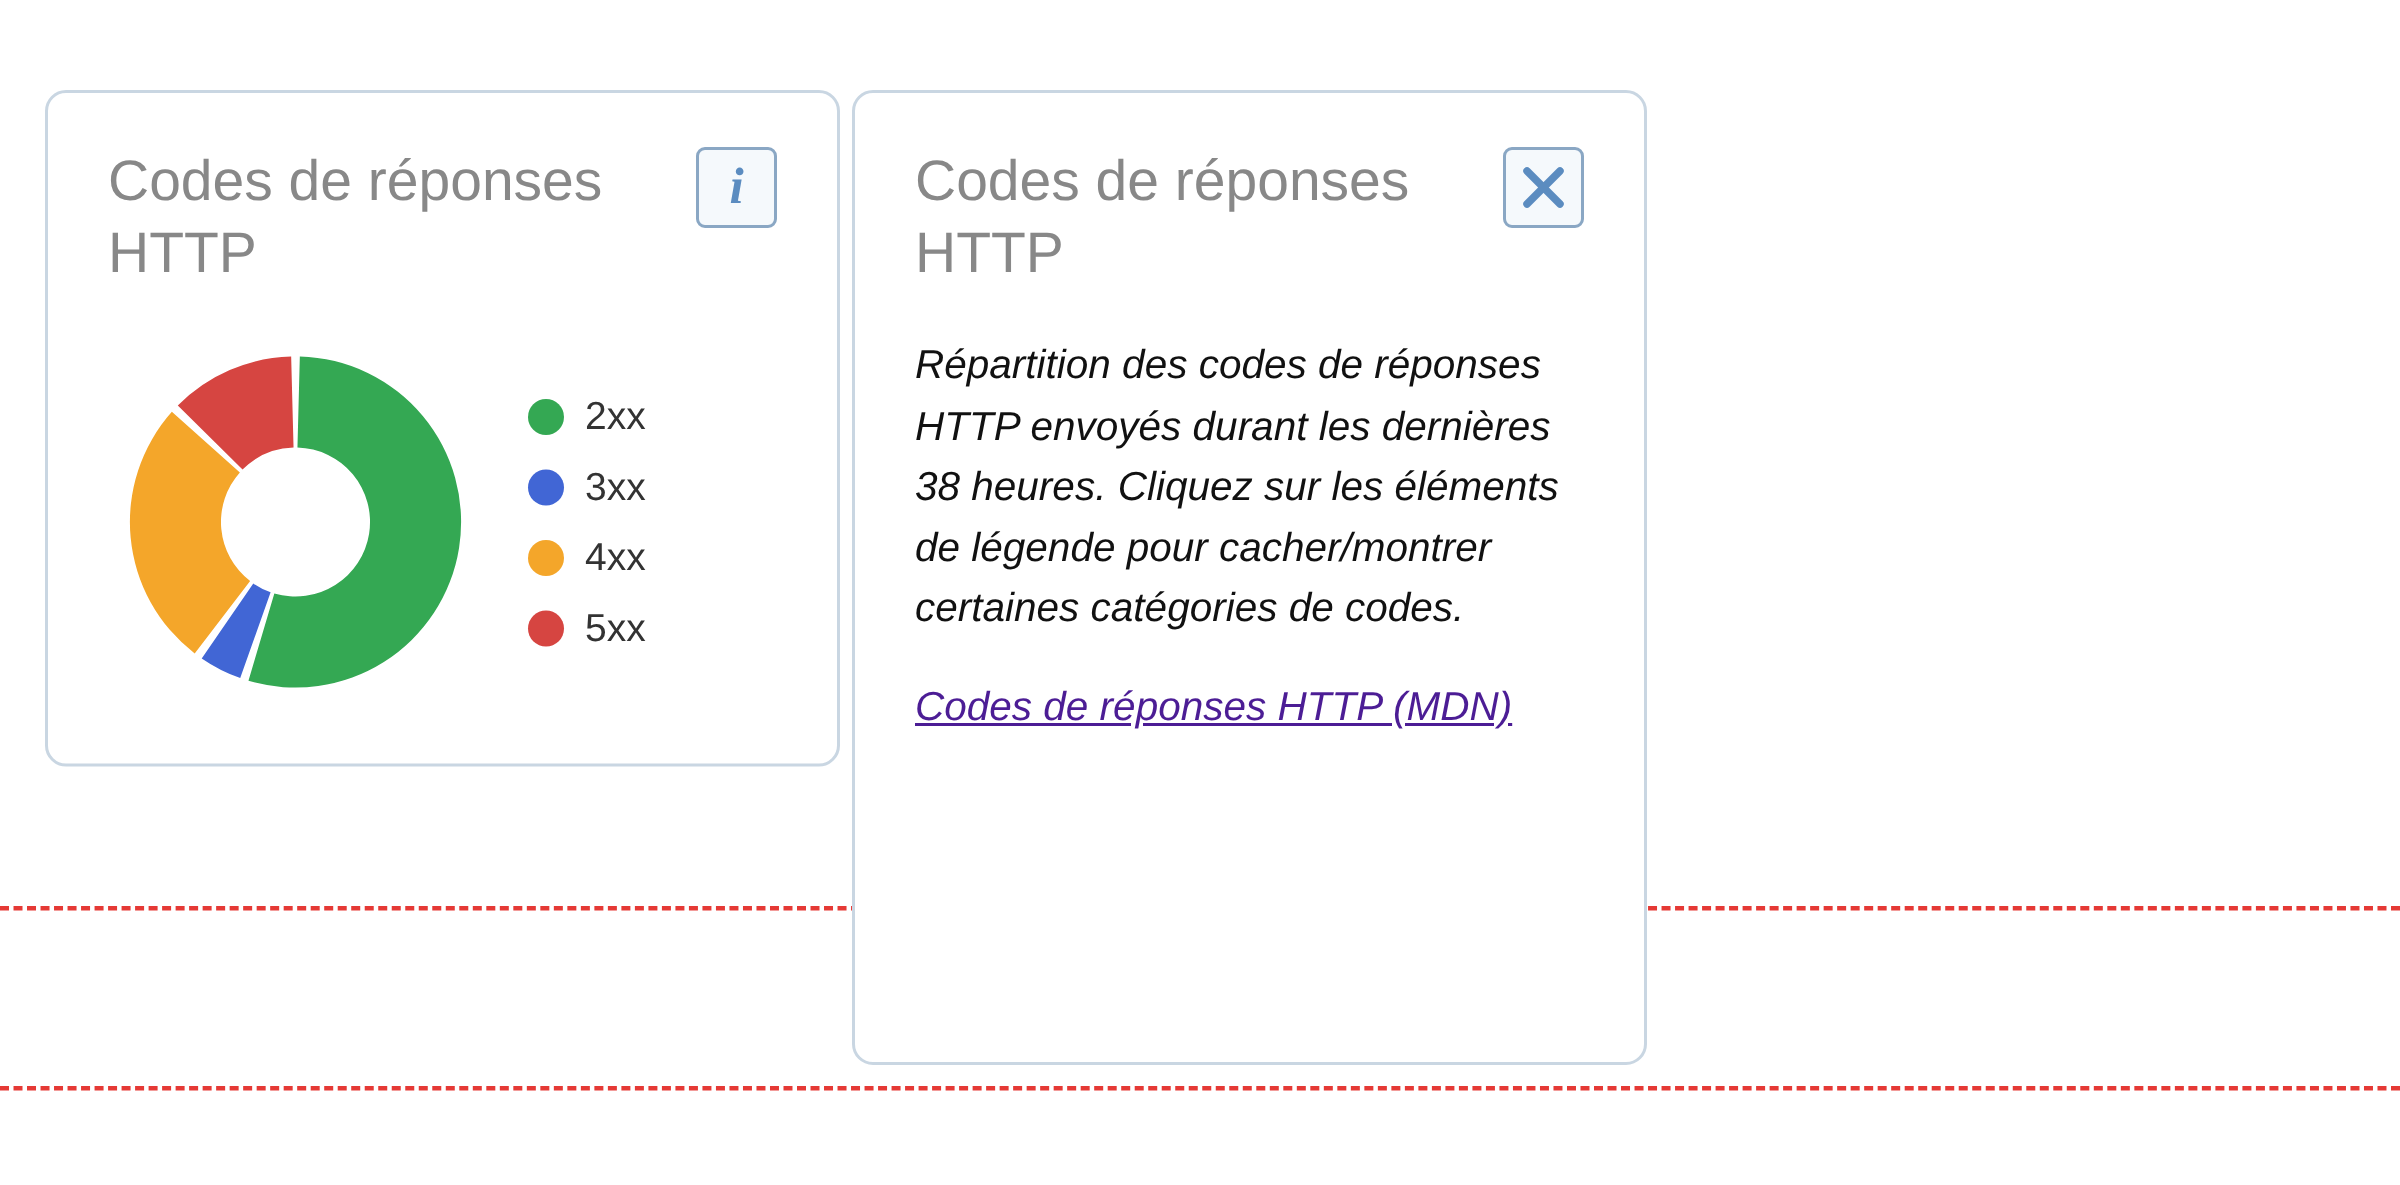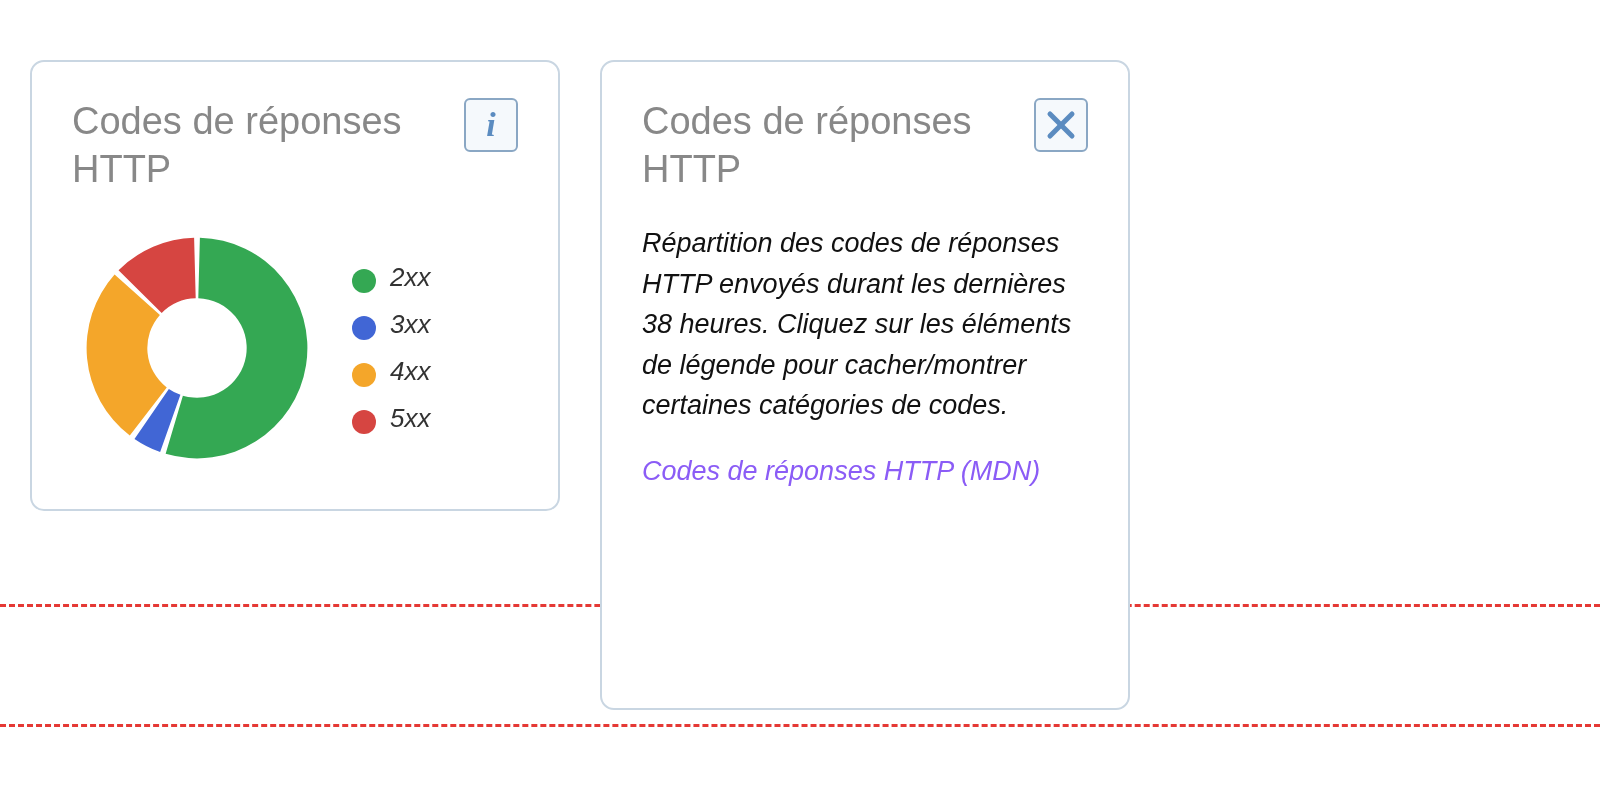--- a/index.html
+++ b/index.html
@@ -14,21 +14,21 @@
       position: absolute;
       left: 0;
       right: 0;
       border-top: 3px dashed #e53935;
       z-index: 0;
     }
     .guideline.g1 { top: 604px; }
     .guideline.g2 { top: 724px; }
     .cards {
       display: flex;
-      gap: 40px;
+      gap: 8px;
       padding: 60px 30px;
       position: relative;
       z-index: 1;
       align-items: flex-start;
     }
     .card {
       background: #fff;
       border: 2px solid #c9d6e2;
       border-radius: 14px;
       padding: 36px 40px;
@@ -82,43 +82,43 @@
     }
     .legend {
       display: flex;
       flex-direction: column;
       gap: 16px;
       font-size: 26px;
       color: #333;
     }
     .legend-item {
       display: flex;
-      align-items: flex-end;
+      align-items: center;
       gap: 14px;
       cursor: pointer;
-      font-style: italic;
     }
     .swatch {
       width: 24px;
       height: 24px;
       border-radius: 50%;
     }
     .info-body {
       font-size: 27px;
       font-style: italic;
       color: #111;
       line-height: 1.5;
       margin-top: 30px;
     }
     .info-link {
       display: inline-block;
       margin-top: 30px;
       font-size: 27px;
       font-style: italic;
-      color: #8b5cf6;
+      color: #4c1d95;
+      text-decoration: underline;
       cursor: pointer;
     }
   </style>
 </head>
 <body>
 
 <div class="guideline g1"></div>
 <div class="guideline g2"></div>
 
 <div class="cards">

